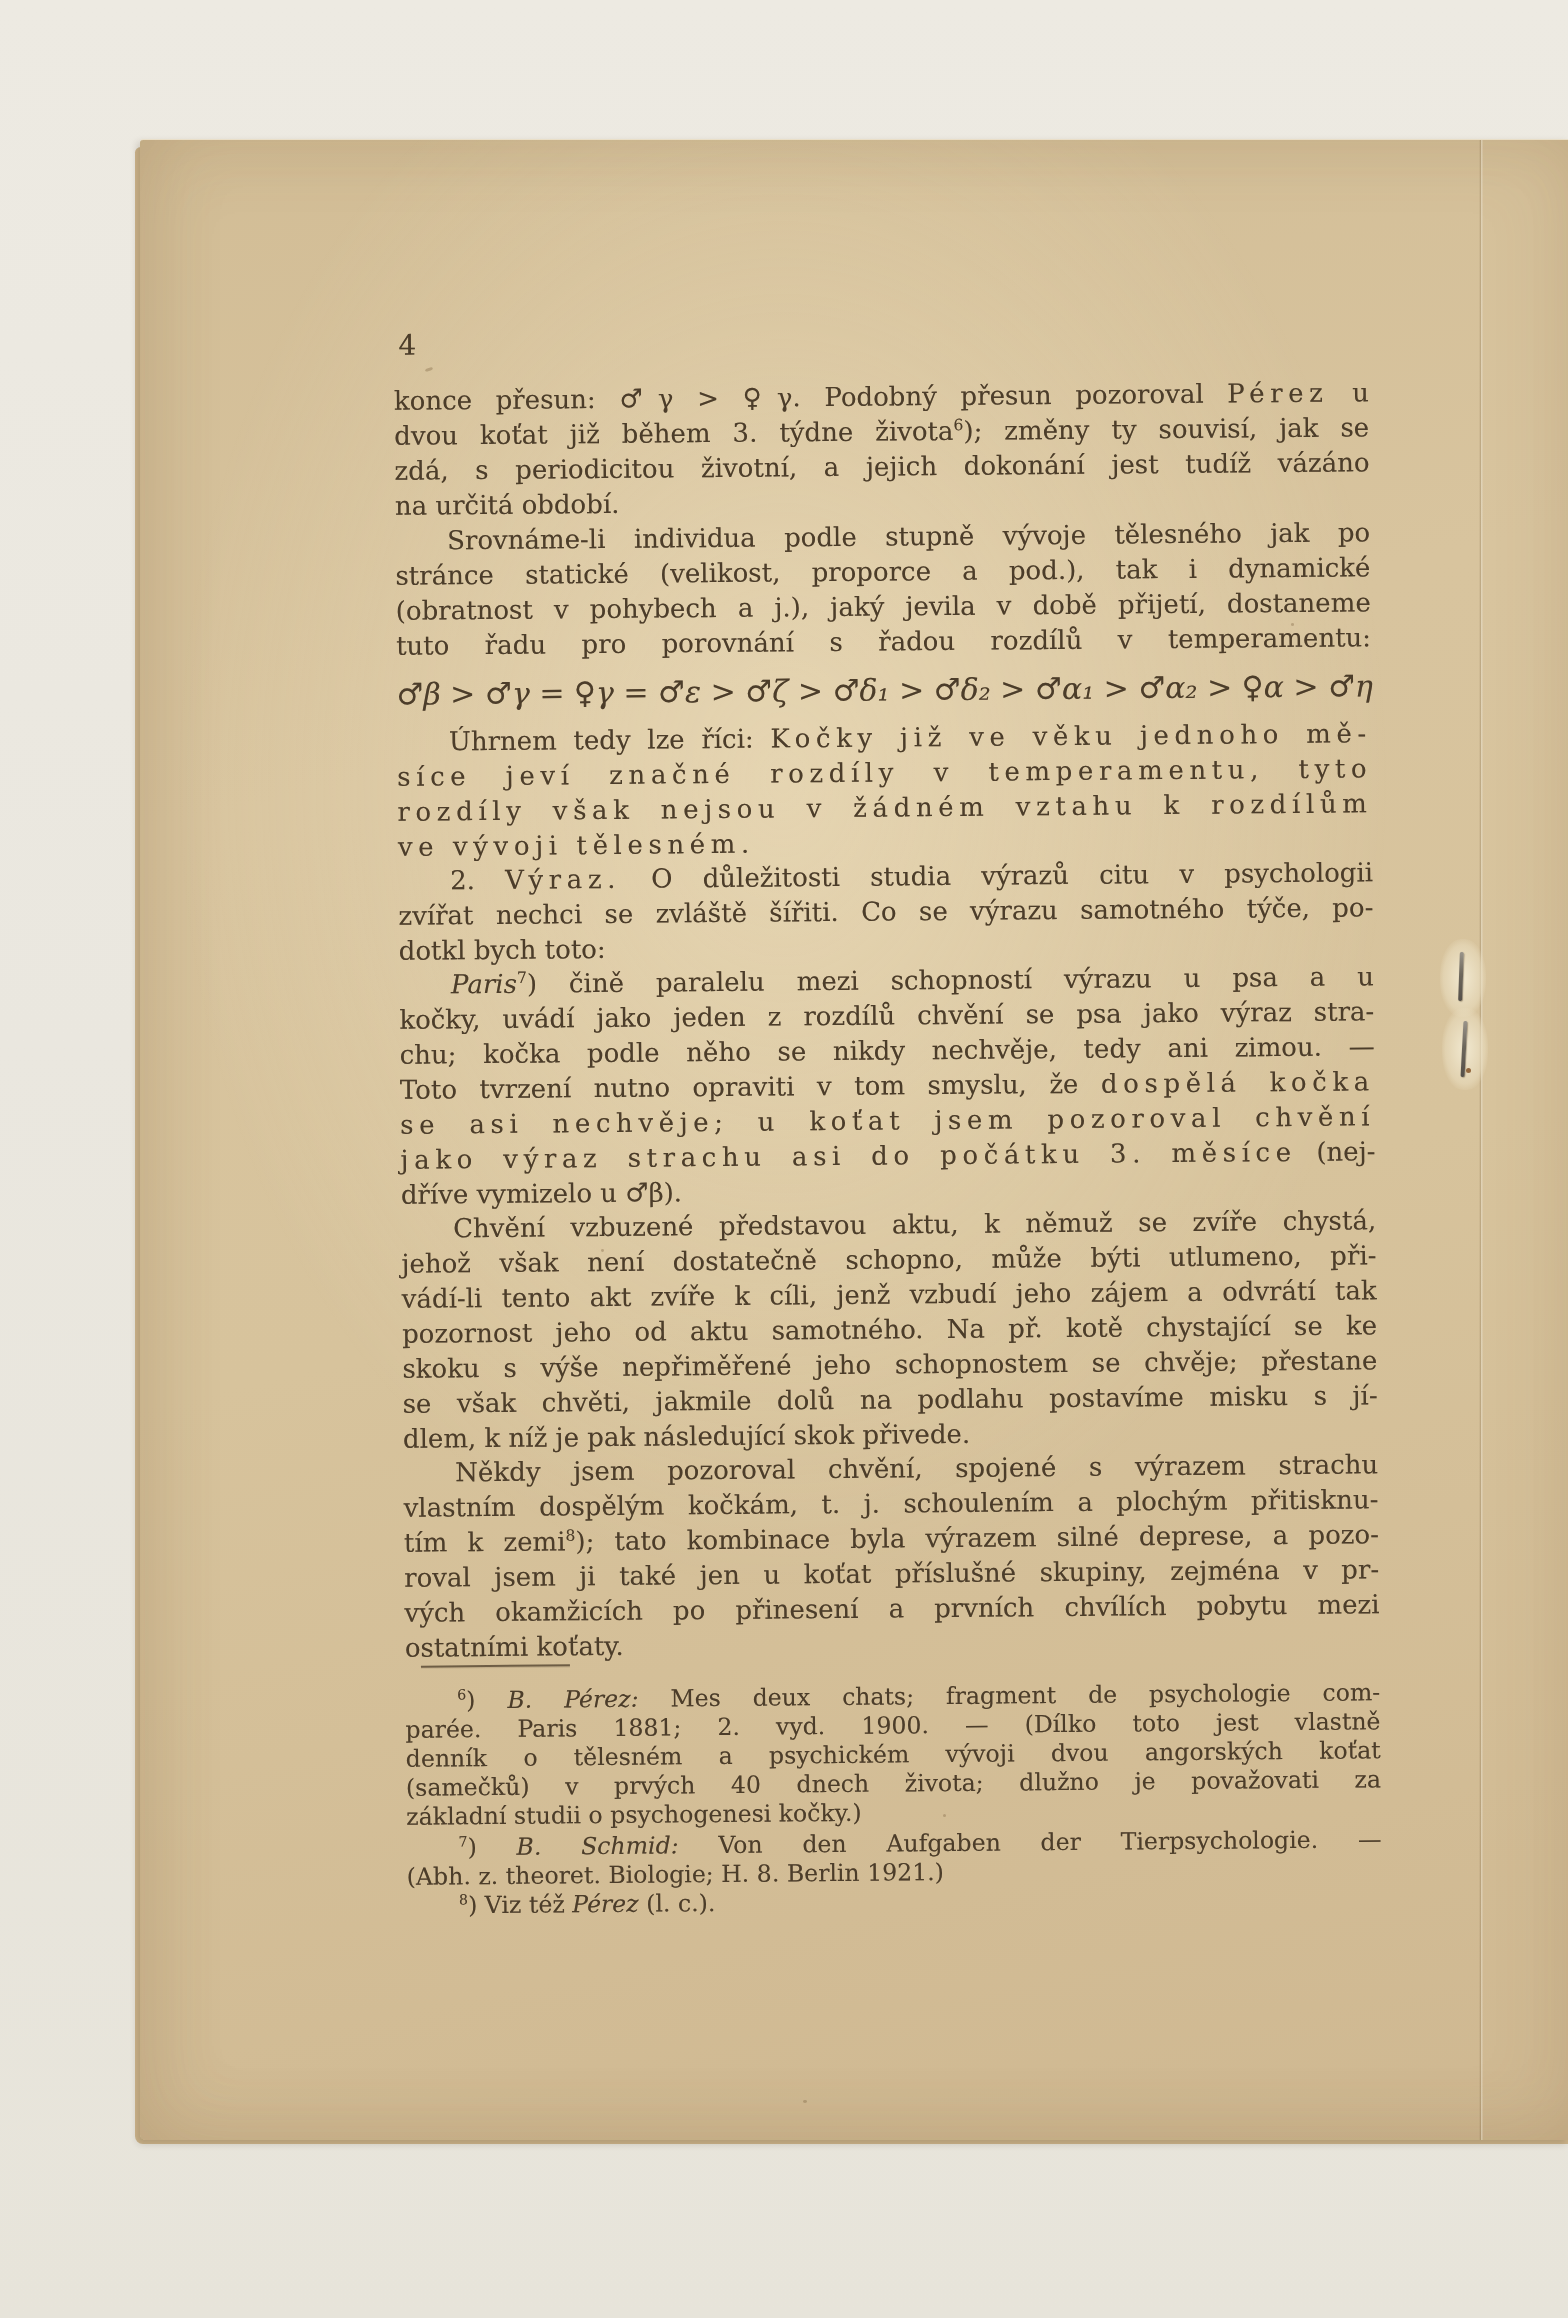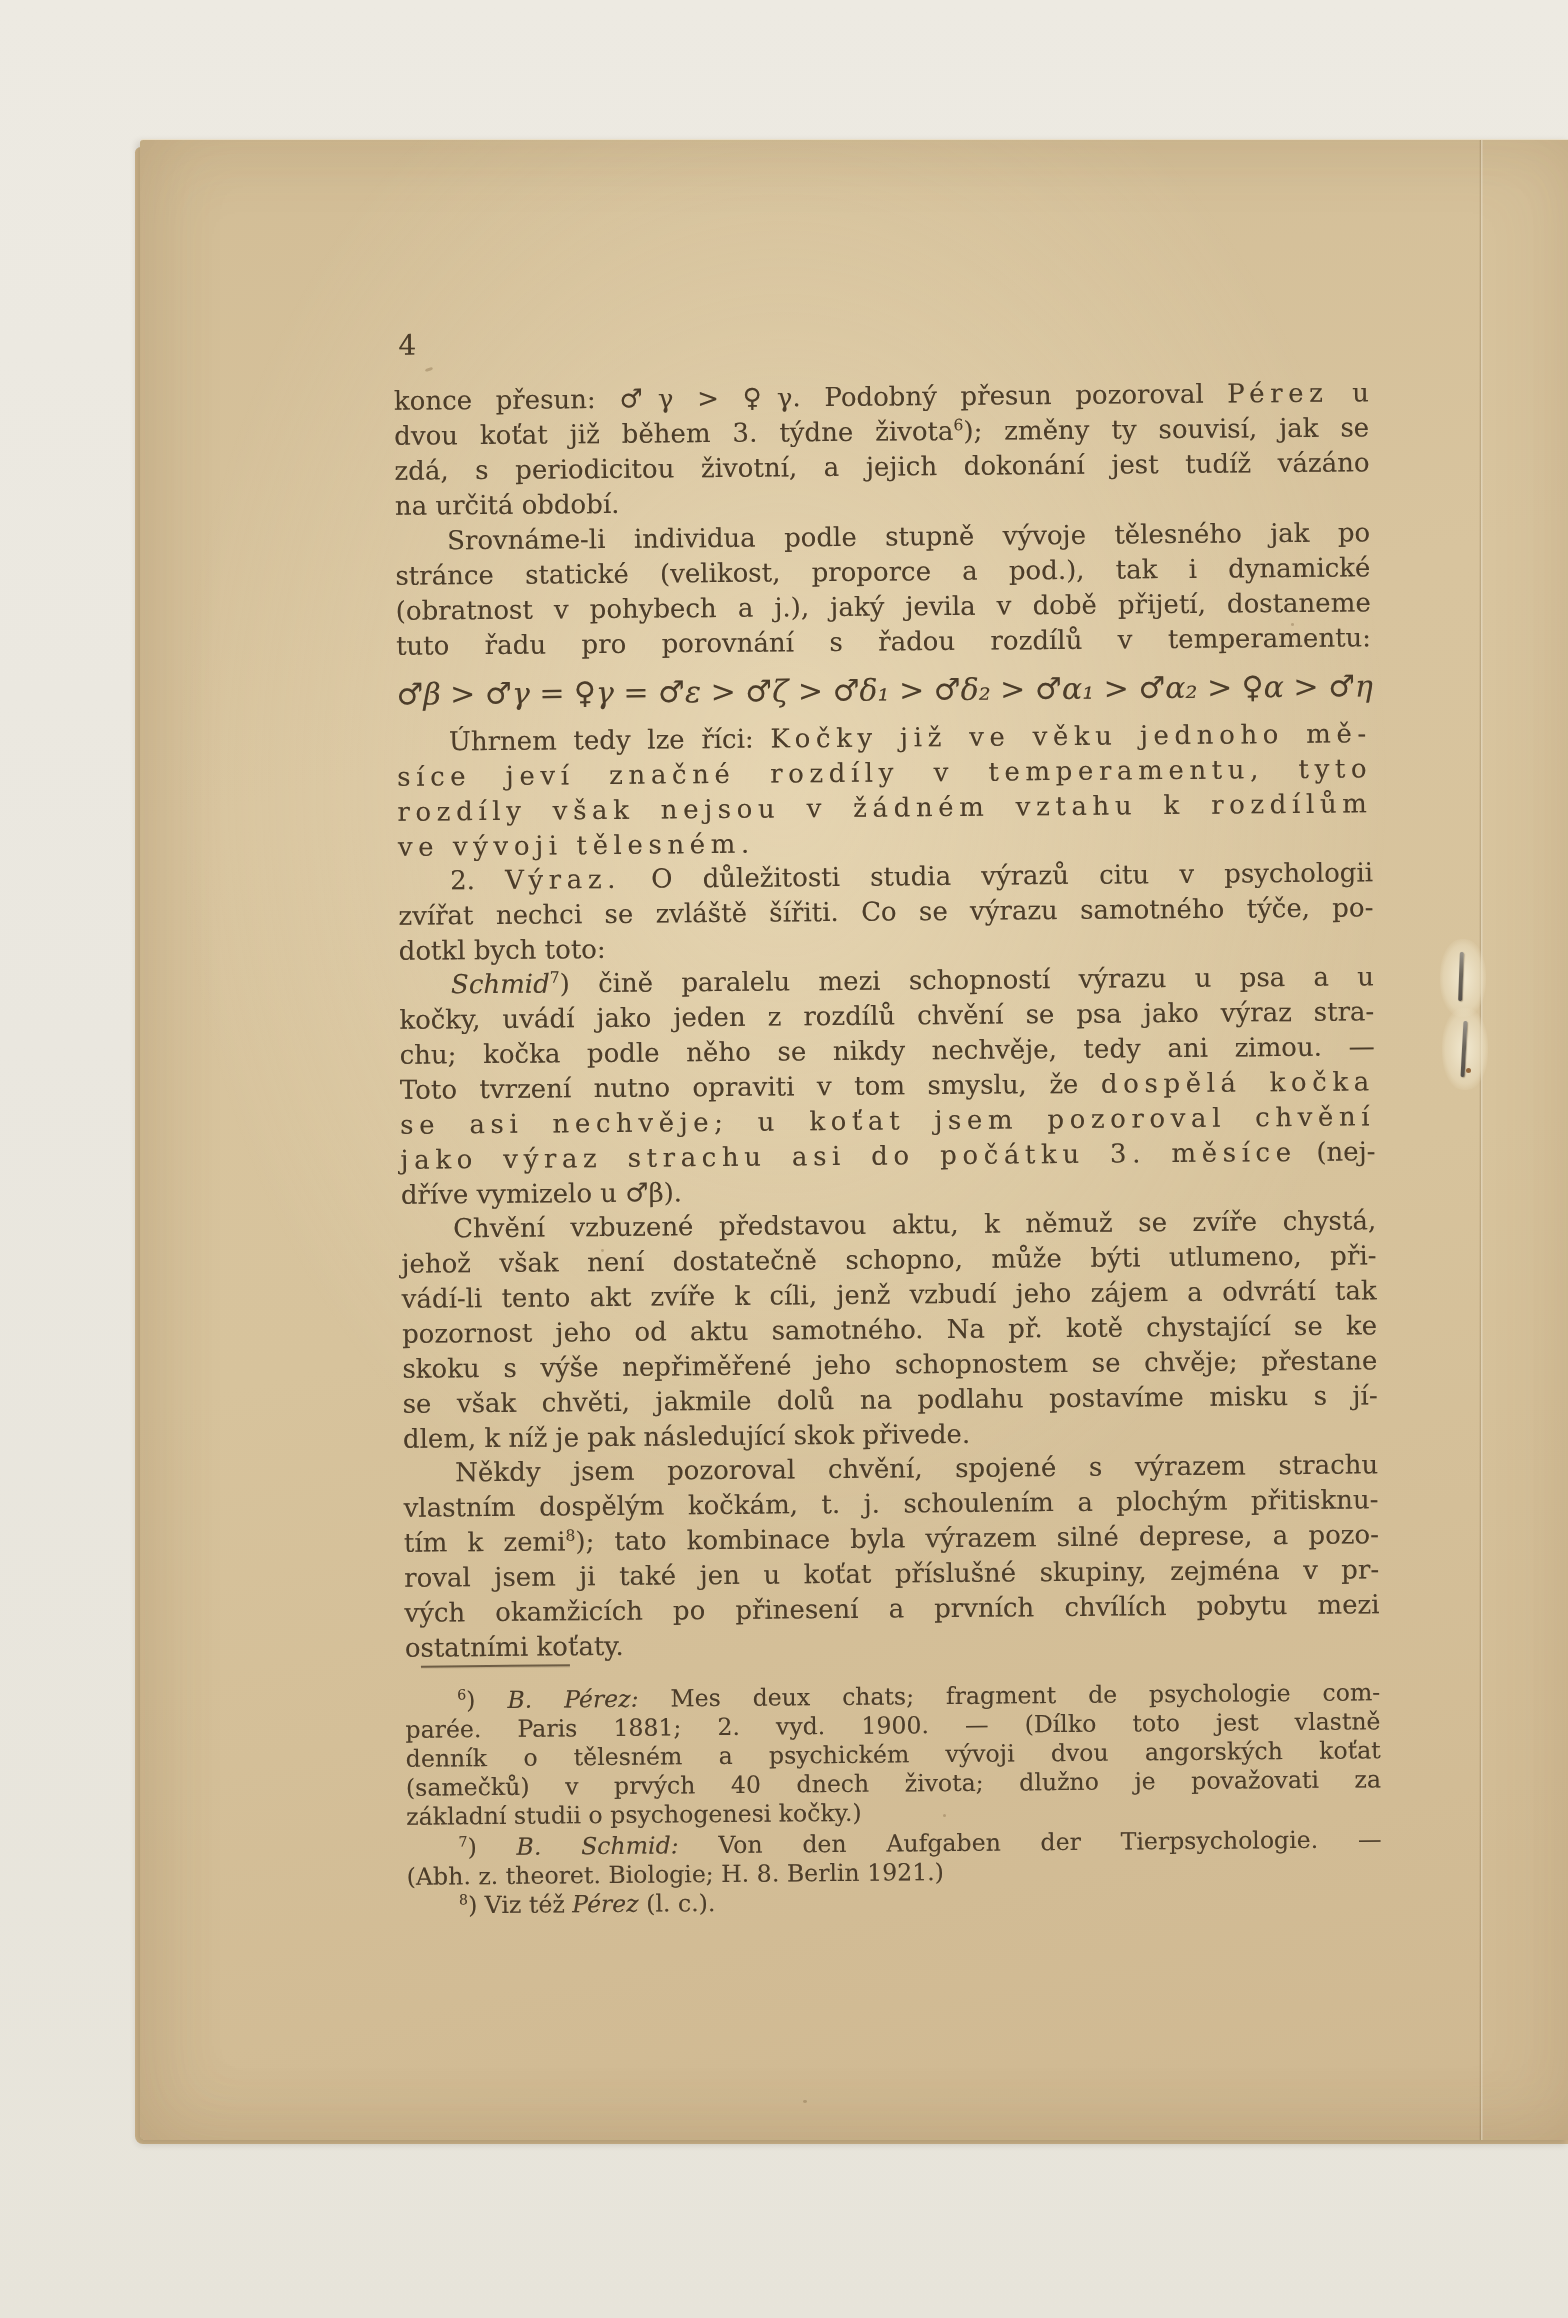--- a/index.html
+++ b/index.html
@@ -90,21 +90,21 @@
           <div class="line "><span class="seg sp">síce jeví značné rozdíly v temperamentu, tyto</span></div>
           <div class="line "><span class="seg sp">rozdíly však nejsou v žádném vztahu k rozdílům</span></div>
           <div class="line last"><span class="seg sp">ve vývoji tělesném.</span></div>
         </div>
         <div class="para " style="top: 724px;">
           <div class="line ind"><span class="seg n">2. </span><span class="seg sp">Výraz.</span><span class="seg n">  O důležitosti studia výrazů  citu  v psychologii</span></div>
           <div class="line "><span class="seg n">zvířat nechci se zvláště šířiti. Co se výrazu samotného týče, po-</span></div>
           <div class="line last"><span class="seg n">dotkl bych toto:</span></div>
         </div>
         <div class="para " style="top: 828px;">
-          <div class="line ind"><span class="seg i">Schmid</span><span class="seg sup">7</span><span class="seg n">) čině paralelu mezi schopností výrazu u psa a u</span></div>
+          <div class="line ind"><span class="seg i">Paris</span><span class="seg sup">7</span><span class="seg n">) čině paralelu mezi schopností výrazu u psa a u</span></div>
           <div class="line "><span class="seg n">kočky, uvádí jako jeden z rozdílů chvění se psa jako výraz stra-</span></div>
           <div class="line "><span class="seg n">chu; kočka podle něho se nikdy nechvěje, tedy ani zimou. —</span></div>
           <div class="line "><span class="seg n">Toto tvrzení nutno opraviti v tom smyslu, že </span><span class="seg sp">dospělá kočka</span></div>
           <div class="line "><span class="seg sp">se asi nechvěje; u koťat jsem pozoroval chvění</span></div>
           <div class="line "><span class="seg sp">jako výraz strachu asi do počátku 3. měsíce</span><span class="seg n"> (nej-</span></div>
           <div class="line last"><span class="seg n">dříve vymizelo u ♂β).</span></div>
         </div>
         <div class="para " style="top: 1072px;">
           <div class="line ind"><span class="seg n">Chvění vzbuzené představou aktu, k němuž se zvíře chystá,</span></div>
           <div class="line "><span class="seg n">jehož však není dostatečně schopno, může býti utlumeno, při-</span></div>

